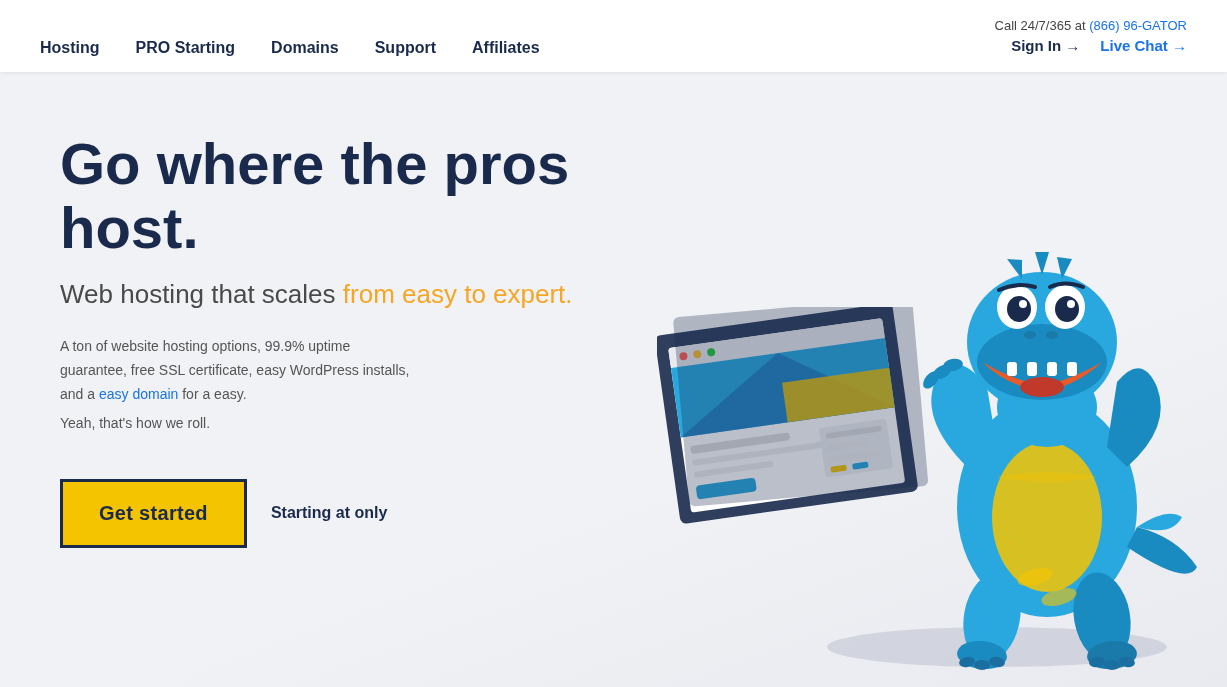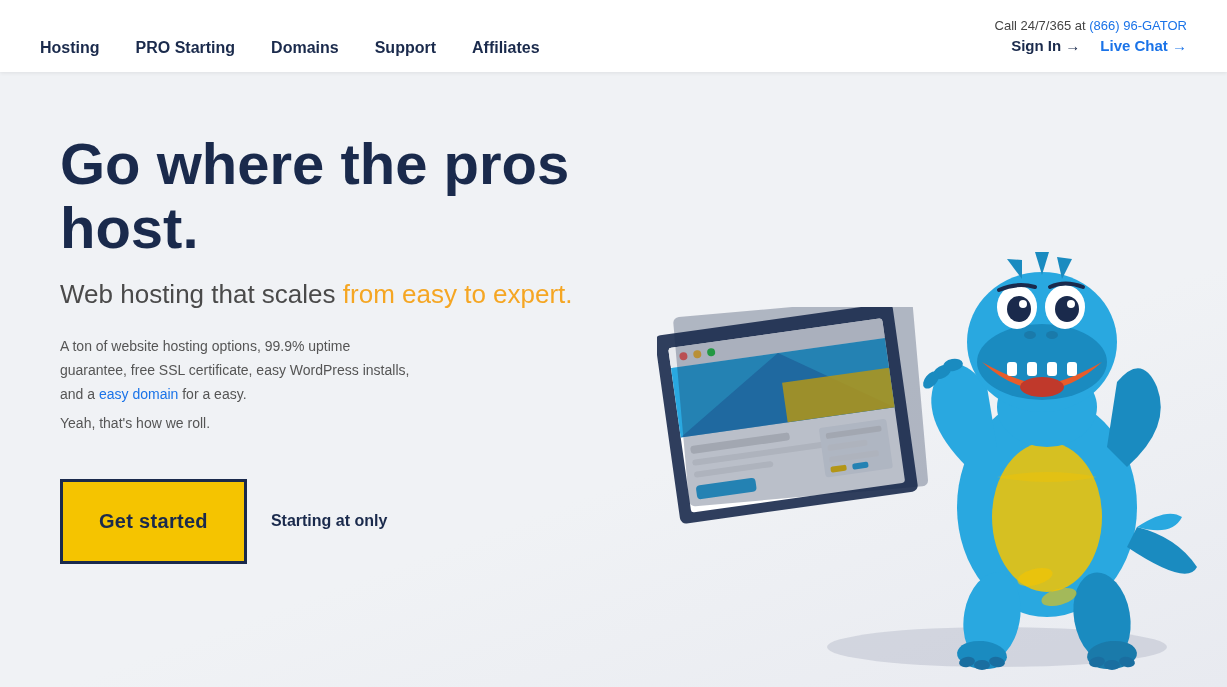--- a/index.html
+++ b/index.html
@@ -137,21 +137,21 @@
       display: flex;
       align-items: center;
       gap: 24px;
     }
     .get-started-btn {
       background: #f5c400;
       border: 3px solid #1a2a4c;
       color: #1a2a4c;
       font-size: 20px;
       font-weight: 800;
-      padding: 28px 36px;
+      padding: 20px 36px;
       cursor: pointer;
       letter-spacing: 0.3px;
       white-space: nowrap;
     }
     .pricing-info {
       display: flex;
       flex-direction: row;
     }
     .starting-at {
       font-size: 16px;

